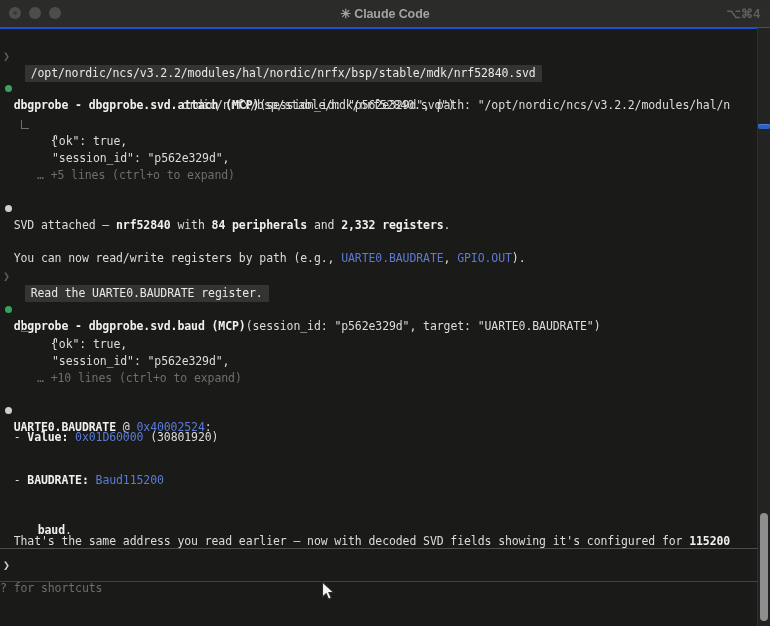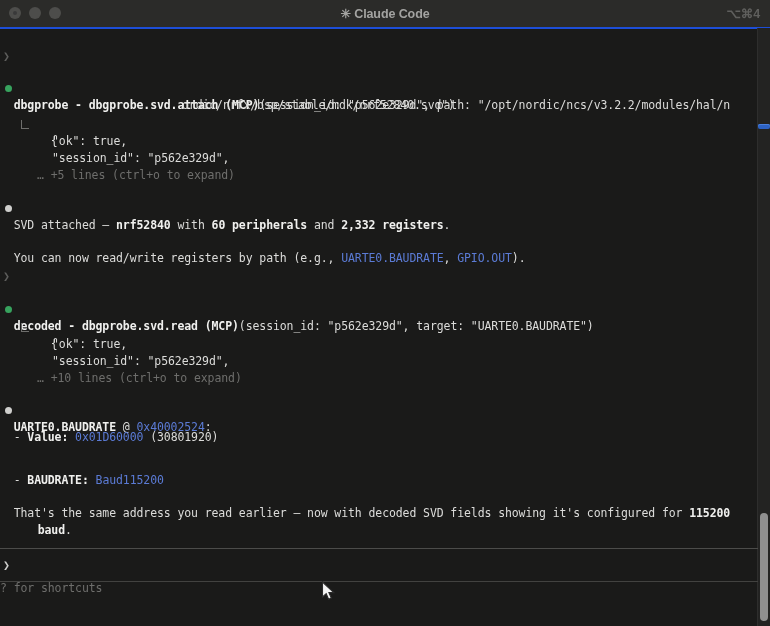--- a/index.html
+++ b/index.html
@@ -55,67 +55,67 @@
   </div>
   <span class="win-title">✳ Claude Code</span>
   <span class="win-shortcut">⌥⌘4</span>
 </div>
 
 <div class="sb-track"></div>
 <div class="sb-marker"></div>
 <div class="sb-thumb"></div>
 
 <div class="line userline" style="top:48px">
-  <span class="chev">❯</span>
+  <span class="chev">❯</span><span class="hl">/opt/nordic/ncs/v3.2.2/modules/hal/nordic/nrfx/bsp/stable/mdk/nrf52840.svd</span>
 </div>
 
 <div class="line" style="top:80px">
   <span class="dot green"></span><span class="b">dbgprobe - dbgprobe.svd.attach (MCP)</span><span>(session_id: "p562e329d", path: "/opt/nordic/ncs/v3.2.2/modules/hal/n</span>
 </div>
 <div class="line" style="top:97px;padding-left:182px">ordic/nrfx/bsp/stable/mdk/nrf52840.svd")</div>
 
 <div class="line ind-brace" style="top:116px">
   <span class="lshape"></span><span>{</span>
 </div>
 <div class="line ind-json" style="top:133px">"ok": true,</div>
 <div class="line ind-json" style="top:150px">"session_id": "p562e329d",</div>
 <div class="line ind-more dim" style="top:167px">… +5 lines (ctrl+o to expand)</div>
 
 <div class="line" style="top:200px">
-  <span class="dot white"></span><span>SVD attached — </span><span class="b">nrf52840</span><span> with </span><span class="b">60 peripherals</span><span> and </span><span class="b">2,332 registers</span><span>.</span>
+  <span class="dot white"></span><span>SVD attached — </span><span class="b">nrf52840</span><span> with </span><span class="b">84 peripherals</span><span> and </span><span class="b">2,332 registers</span><span>.</span>
 </div>
 <div class="line" style="top:233px">
   <span>You can now read/write registers by path (e.g., </span><span class="blue">UARTE0.BAUDRATE</span><span>, </span><span class="blue">GPIO.OUT</span><span>).</span>
 </div>
 
 <div class="line userline" style="top:268px">
-  <span class="chev">❯</span>
+  <span class="chev">❯</span><span class="hl">Read the UARTE0.BAUDRATE register.</span>
 </div>
 
 <div class="line" style="top:301px">
-  <span class="dot green"></span><span class="b">decoded - dbgprobe.svd.read (MCP)</span><span>(session_id: "p562e329d", target: "UARTE0.BAUDRATE")</span>
+  <span class="dot green"></span><span class="b">dbgprobe - dbgprobe.svd.baud (MCP)</span><span>(session_id: "p562e329d", target: "UARTE0.BAUDRATE")</span>
 </div>
 
 <div class="line ind-brace" style="top:319px">
   <span class="lshape"></span><span>{</span>
 </div>
 <div class="line ind-json" style="top:336px">"ok": true,</div>
 <div class="line ind-json" style="top:353px">"session_id": "p562e329d",</div>
 <div class="line ind-more dim" style="top:370px">… +10 lines (ctrl+o to expand)</div>
 
 <div class="line" style="top:402px">
   <span class="dot white"></span><span class="b">UARTE0.BAUDRATE</span><span> @ </span><span class="blue">0x40002524</span><span>:</span>
 </div>
 <div class="line" style="top:412px">
   <span>- </span><span class="b">Value:</span><span> </span><span class="blue">0x01D60000</span><span> (30801920)</span>
 </div>
 <div class="line" style="top:455px">
   <span>- </span><span class="b">BAUDRATE:</span><span> </span><span class="blue">Baud115200</span>
 </div>
-<div class="line" style="top:488px">
+<div class="line" style="top:516px">
   <span>That's the same address you read earlier — now with decoded SVD fields showing it's configured for </span><span class="b">115200</span>
 </div>
 <div class="line" style="top:505px;padding-left:24px">
   <span class="b">baud</span><span>.</span>
 </div>
 
 <div class="sep" style="top:548px"></div>
 <div class="line" style="top:557px">
   <span class="prompt-bright">❯</span>
 </div>

